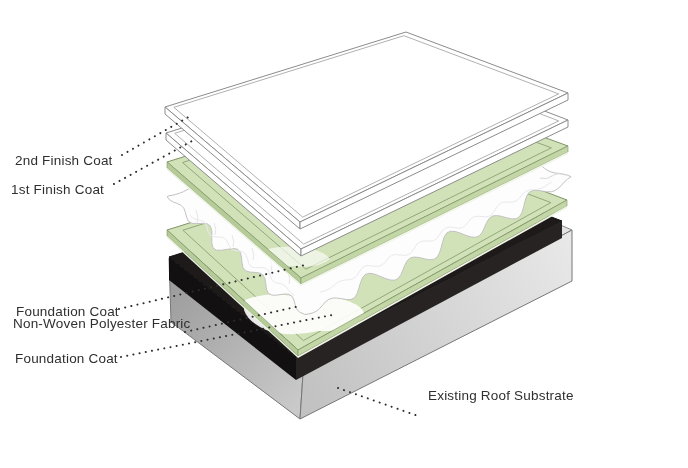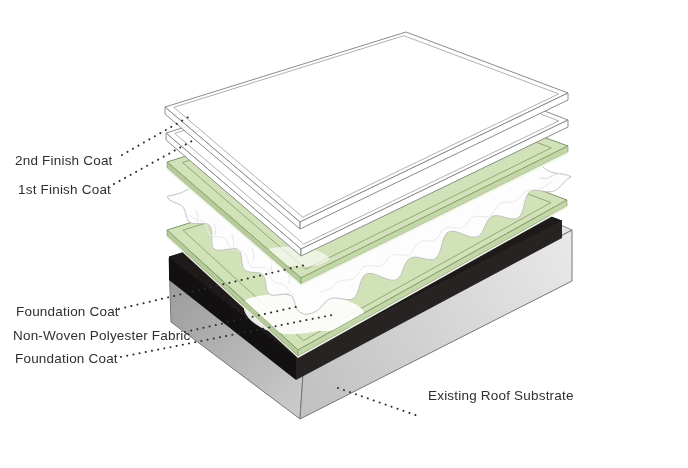--- a/index.html
+++ b/index.html
@@ -82,18 +82,18 @@
     <line x1="122" y1="155" x2="192" y2="115" stroke-dasharray="0.1 6.2"></line>
     <line x1="114" y1="184" x2="192" y2="141" stroke-dasharray="0.1 6.2"></line>
     <line x1="119" y1="309" x2="309" y2="264" stroke-dasharray="0.1 6.2"></line>
     <line x1="185" y1="332" x2="300" y2="306" stroke-dasharray="0.1 6.2"></line>
     <line x1="121" y1="357" x2="332" y2="315" stroke-dasharray="0.1 6.2"></line>
     <line x1="338" y1="388" x2="421" y2="417" stroke-dasharray="0.1 6.2"></line>
   </g>
 </svg>
 
 <div class="label" style="left:15px;top:153px">2nd Finish Coat</div>
-<div class="label" style="left:18px;top:182px">1st Finish Coat</div>
+<div class="label" style="left:11px;top:182px">1st Finish Coat</div>
 <div class="label" style="left:16px;top:304px">Foundation Coat</div>
-<div class="label" style="left:13px;top:328px">Non-Woven Polyester Fabric</div>
+<div class="label" style="left:13px;top:316px">Non-Woven Polyester Fabric</div>
 <div class="label" style="left:15px;top:351px">Foundation Coat</div>
 <div class="label" style="left:428px;top:388px">Existing Roof Substrate</div>
 </div>
 
 </body></html>

